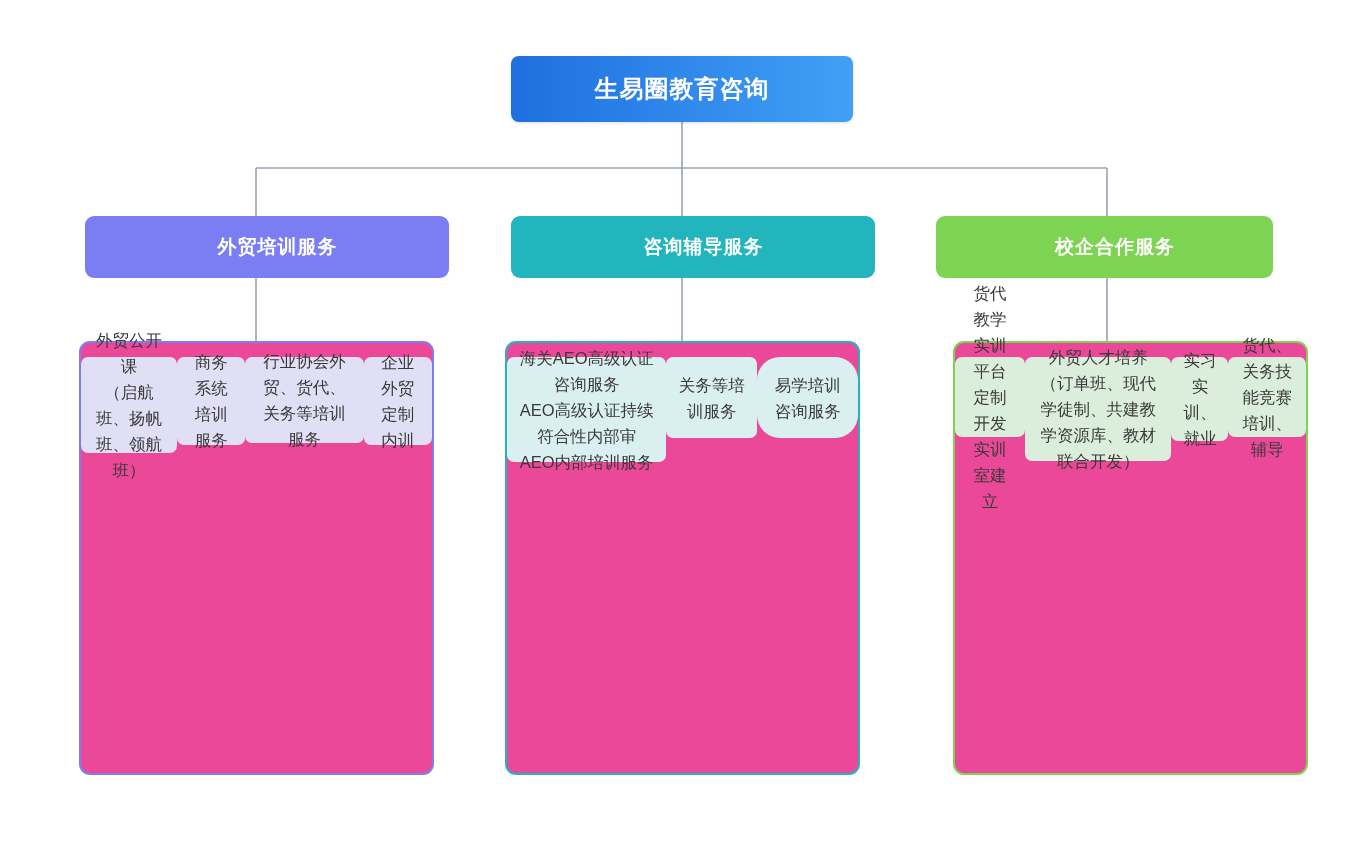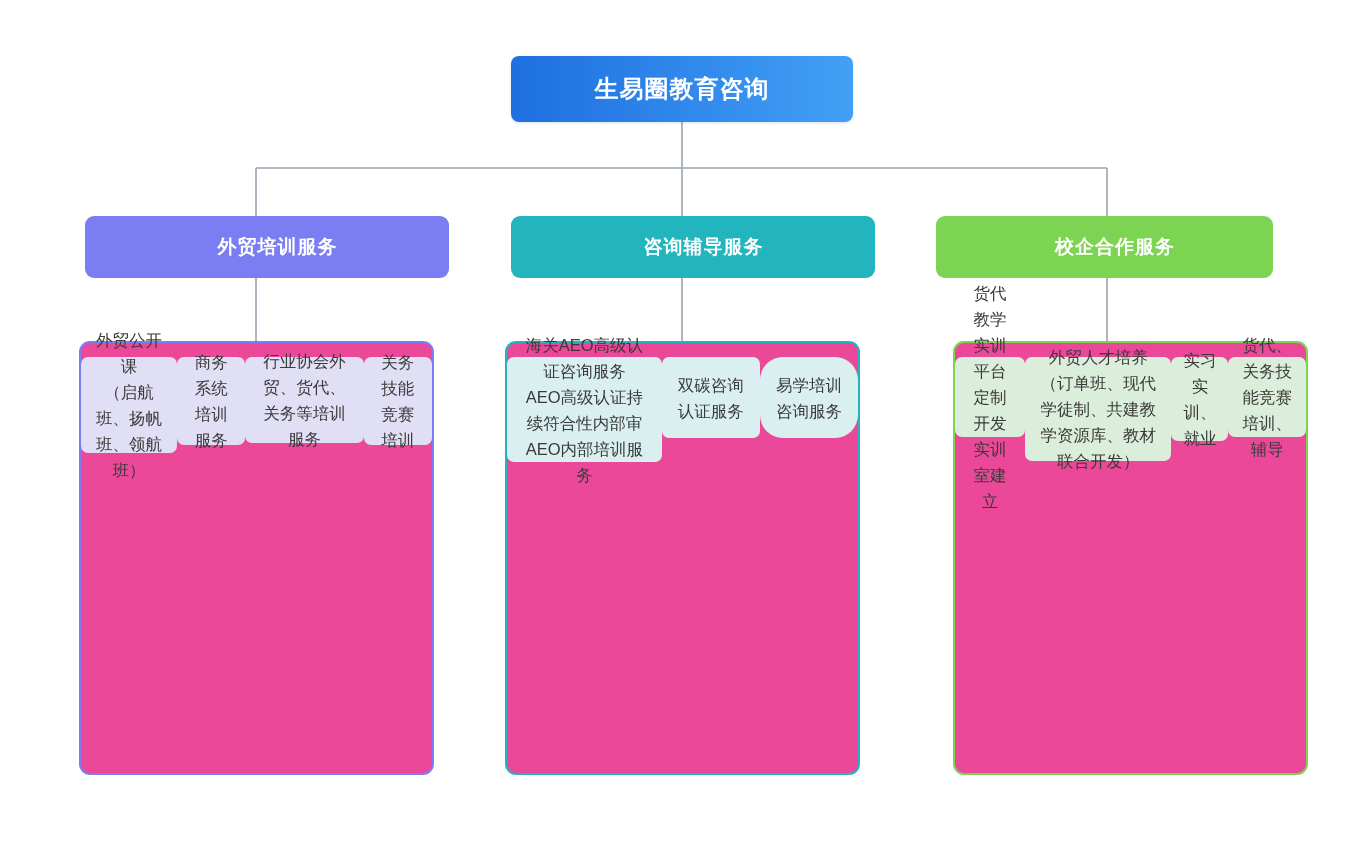--- a/index.html
+++ b/index.html
@@ -139,33 +139,33 @@
 
   <div class="branch">
     <div class="branch-header c1-header" style="left:85px; top:216px; width:343px;">
       <span class="node-title">外贸培训服务</span>
     </div>
     <div class="branch-body c1-body" style="left:79px; top:341px; width:355px; height:434px;">
       <div class="leaf-card c1-card" style="height:96px; margin-bottom:16px;">外贸公开课
 （启航班、扬帆班、领航班）</div>
       <div class="leaf-card c1-card" style="height:88px; margin-bottom:16px;">商务系统培训服务</div>
       <div class="leaf-card c1-card" style="height:86px; margin-bottom:16px;">行业协会外贸、货代、关务等培训服务</div>
-      <div class="leaf-card c1-card" style="height:88px;">关务技能竞赛培训</div>
+      <div class="leaf-card c1-card" style="height:88px;">企业外贸定制内训</div>
     </div>
   </div>
 
   <div class="branch">
     <div class="branch-header c2-header" style="left:511px; top:216px; width:343px;">
       <span class="node-title">咨询辅导服务</span>
     </div>
     <div class="branch-body c2-body" style="left:505px; top:341px; width:355px; height:434px;">
       <div class="leaf-card c2-card" style="height:105px; margin-bottom:14px;">海关AEO高级认证咨询服务
 AEO高级认证持续符合性内部审
 AEO内部培训服务</div>
-      <div class="leaf-card c2-card" style="height:81px; margin-bottom:14px;">双碳咨询认证服务</div>
+      <div class="leaf-card c2-card" style="height:81px; margin-bottom:14px;">关务等培训服务</div>
       <div class="leaf-card c2-card" style="height:81px;border-radius:23px;">易学培训咨询服务</div>
     </div>
   </div>
 
   <div class="branch">
     <div class="branch-header c3-header" style="left:936px; top:216px; width:316px;">
       <span class="node-title">校企合作服务</span>
     </div>
     <div class="branch-body c3-body" style="left:953px; top:341px; width:355px; height:434px;">
       <div class="leaf-card c3-card" style="height:80px; margin-bottom:14px;">货代教学实训平台定制开发

